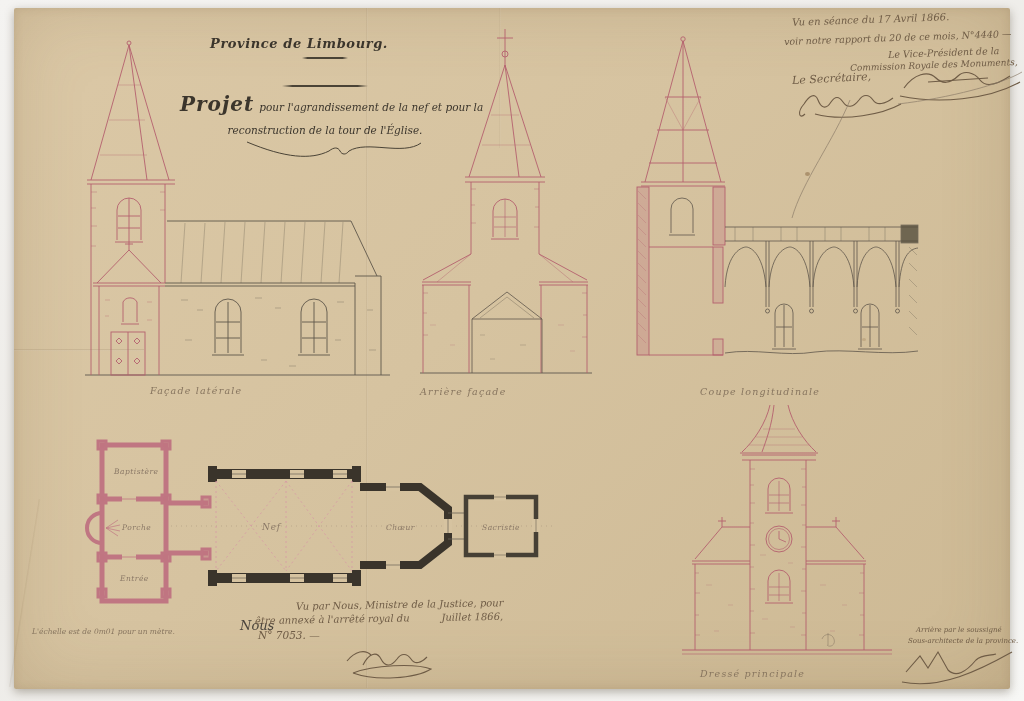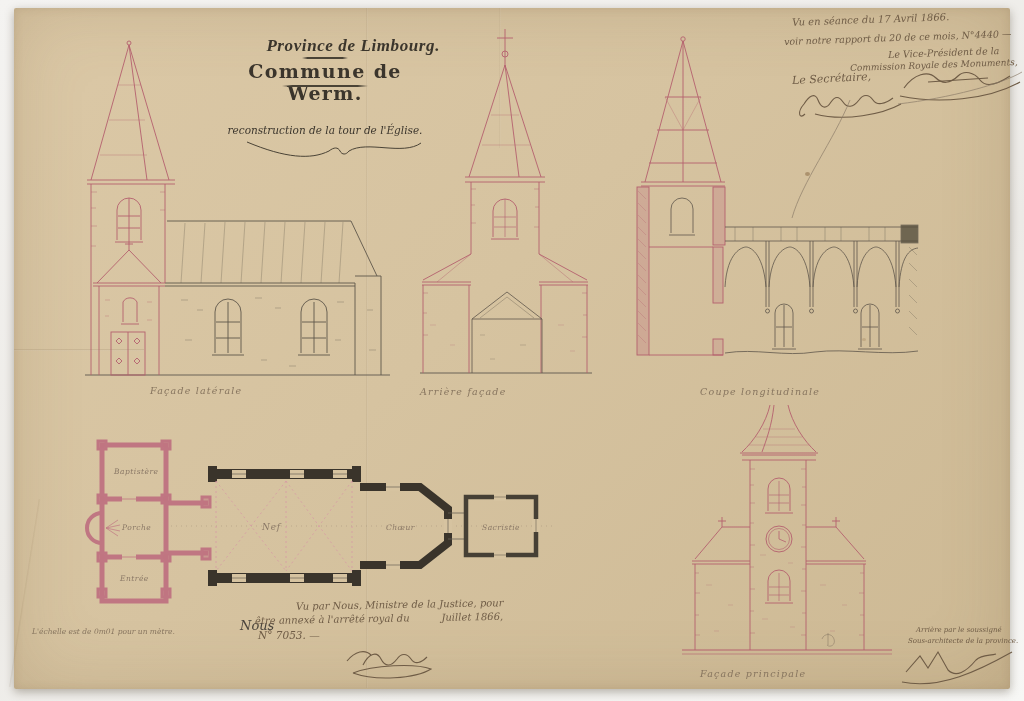--- a/index.html
+++ b/index.html
@@ -8,21 +8,21 @@
          font-family:"DejaVu Serif", serif;}
   .abs{position:absolute;}
   .paper{position:absolute;left:14px;top:8px;width:996px;height:681px;border-radius:2px;
          background:linear-gradient(135deg,#dbc8a6 0%,#d6c3a0 45%,#cdb994 100%);
          box-shadow:0 3px 10px rgba(60,50,30,.35),
                     inset 0 0 70px rgba(121,96,61,.20),
                     inset 0 0 10px rgba(121,96,61,.18);}
   .crease{position:absolute;pointer-events:none;}
   .stain{position:absolute;border-radius:50%;pointer-events:none;}
   
-  .t-province{font-size:17px;font-weight:bold;font-style:italic;color:#3b352c;letter-spacing:.6px;text-align:right;font-family:Liberation Serif, serif;}
+  .t-province{font-size:13px;font-weight:bold;font-style:italic;color:#3b352c;letter-spacing:.6px;text-align:left;}
   .t-commune{font-size:19px;font-weight:bold;color:#3b352c;letter-spacing:1.4px;text-align:center;}
   .t-projline{text-align:center;color:#3b352c;white-space:nowrap;}
   .t-lead{font-size:20px;font-weight:bold;font-style:italic;letter-spacing:1px;}
   .t-rest{font-size:10.5px;font-style:italic;}
   .rule{height:2px;background:linear-gradient(90deg,transparent,#4a4336 12%,#4a4336 88%,transparent);}
   
   .script{font-style:italic;color:#6f5c46;}
   .script-pale{font-style:italic;color:#87755f;}
   .caption{font-style:italic;color:#87755f;font-size:9.5px;letter-spacing:1.2px;text-align:left;}
   .pre{white-space:pre;}
@@ -39,22 +39,25 @@
 
   <div class="crease" style="left:366px;top:8px;width:2px;height:680px;background:linear-gradient(90deg,rgba(120,95,60,.14),rgba(255,255,255,.10));"></div>
   <div class="crease" style="left:499px;top:8px;width:2px;height:140px;background:linear-gradient(90deg,rgba(120,95,60,.10),rgba(255,255,255,.08));"></div>
   <div class="crease" style="left:14px;top:349px;width:130px;height:2px;background:linear-gradient(180deg,rgba(120,95,60,.22),rgba(255,255,255,.12));"></div>
   <div class="crease" style="left:24px;top:498px;width:2px;height:190px;transform:rotate(9deg);background:linear-gradient(90deg,rgba(120,95,60,.12),transparent);"></div>
   <div class="stain" style="left:805px;top:172px;width:5px;height:4px;background:#8a6b45;opacity:.55;"></div>
   <div class="stain" style="left:862px;top:338px;width:4px;height:3px;background:#9a7c52;opacity:.3;"></div>
 
   <div class="abs t-province" style="left:210px;top:36px;width:230px;">Province de Limbourg.</div>
   <div class="abs rule" style="left:302px;top:57px;width:46px;"></div>
-  <div class="abs t-commune" style="left:210px;top:60px;width:230px;">Commune de Werm.</div>
   <div class="abs rule" style="left:282px;top:85px;width:86px;"></div>
+  <div class="abs t-projline" style="left:180px;top:92px;width:300px;">
+    <span class="t-lead">Projet</span>
+    <span class="t-rest">pour l'agrandissement de la nef et pour la</span>
+  </div>
   <div class="abs t-rest t-projline" style="left:210px;top:124px;width:230px;">reconstruction de la tour de l'Église.</div>
   <svg class="abs" style="left:245px;top:139px;" width="180" height="20" viewBox="0 0 180 20">
     <path d="M2,3 C40,19 66,21 84,12 C89,8 93,8 95,12 C97,16 101,16 104,12 C122,1 158,17 176,4" stroke="#4a4336" stroke-width="1" fill="none"></path>
   </svg>
 
   <div class="abs script" style="left:792px;top:14px;font-size:10px;transform:rotate(-2deg);">Vu en séance du 17 Avril 1866.</div>
   <div class="abs script" style="left:784px;top:32px;font-size:9.5px;transform:rotate(-2deg);">voir notre rapport du 20 de ce mois, N°4440 —</div>
   <div class="abs script" style="left:888px;top:47px;font-size:9.5px;transform:rotate(-2deg);">Le Vice-Président de la</div>
   <div class="abs script" style="left:850px;top:60px;font-size:9px;transform:rotate(-2deg);">Commission Royale des Monuments,</div>
   <div class="abs script" style="left:792px;top:72px;font-size:11px;transform:rotate(-3deg);">Le Secrétaire,</div>
@@ -310,21 +313,21 @@
       <path d="M194,159 V245"></path>
       <path d="M190,168 h4 M189,188 h5 M190,210 h4 M189,230 h5" stroke-width=".6" opacity=".7"></path>
 
       <path d="M90,150 h6 M118,158 h5 M92,214 h6 M120,222 h5 M36,180 h6 M58,200 h5 M150,180 h6 M172,200 h5 M44,226 h5 M160,226 h5" stroke-width=".5" opacity=".5"></path>
 
       <path d="M12,245 H222" stroke-width="1"></path>
       <path d="M12,249 H222" stroke-width=".6"></path>
     </g>
     <path d="M152,234 c2,-6 10,-6 12,0 c2,6 -4,9 -7,6 M158,228 v12" stroke="#8a7a66" stroke-width=".7" fill="none" opacity=".8"></path>
   </svg>
-  <div class="abs caption" style="left:700px;top:668px;width:160px;">Façade principale</div>
+  <div class="abs caption" style="left:700px;top:668px;width:160px;">Dressé principale</div>
 
   <div class="abs script" style="left:240px;top:618px;font-size:13px;color:#4a443c;">Nous</div>
   <div class="abs script" style="left:296px;top:599px;font-size:10px;transform:rotate(-1deg);">Vu par Nous, Ministre de la Justice, pour</div>
   <div class="abs script pre" style="left:255px;top:613px;font-size:10px;transform:rotate(-1deg);">être annexé à l'arrêté royal du          Juillet 1866,</div>
   <div class="abs script" style="left:258px;top:629px;font-size:10.5px;">N° 7053. —</div>
   <svg class="abs" style="left:345px;top:645px;" width="95" height="40" viewBox="0 0 95 40">
     <g stroke="#6f5c46" stroke-width="1.1" fill="none">
       <path d="M2,16 C10,6 20,4 26,10"></path>
       <path d="M18,20 C24,8 32,6 36,14 C40,22 46,22 52,14 C56,8 62,8 66,14 C70,20 76,18 82,12"></path>
       <path d="M8,28 C30,36 70,34 86,24 C70,18 28,20 8,28"></path>

